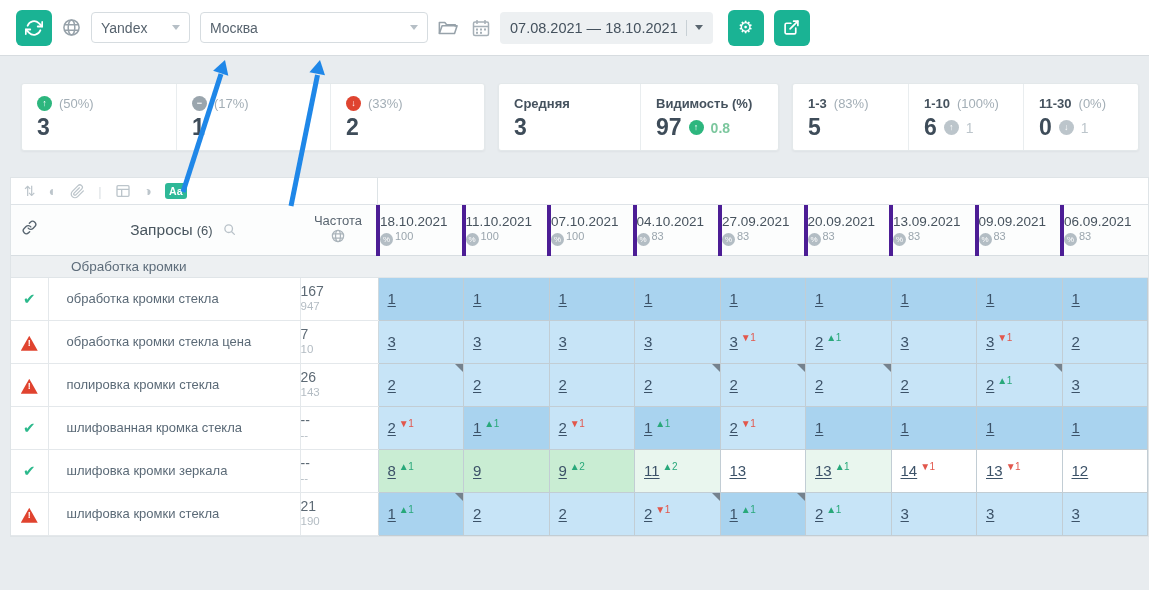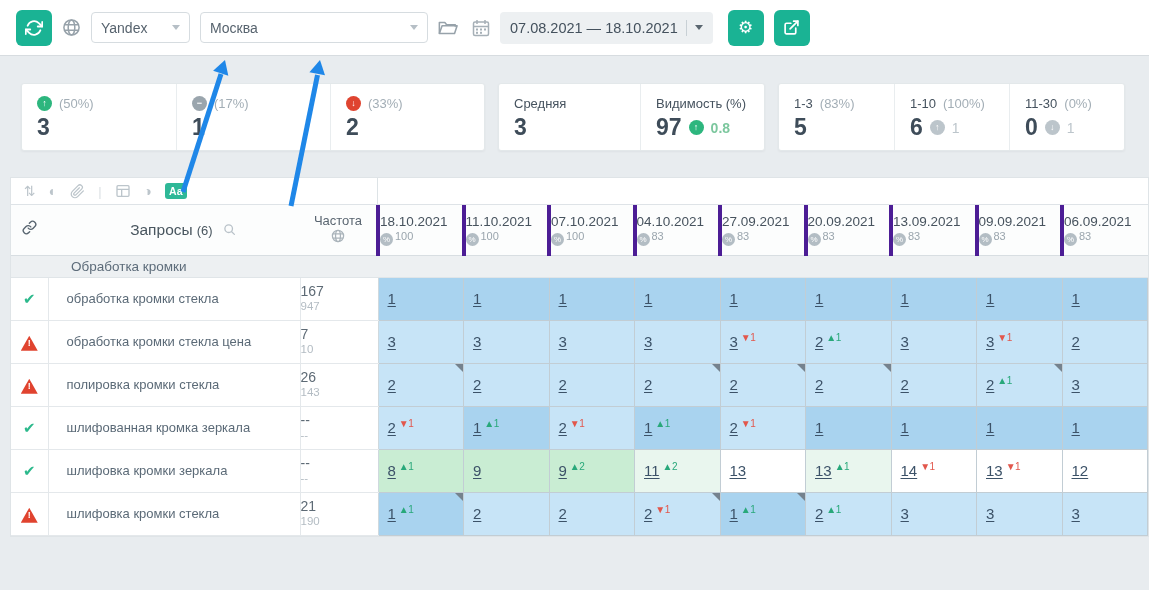--- a/index.html
+++ b/index.html
@@ -16,23 +16,23 @@
   .caret{width:0;height:0;border-left:4px solid transparent;border-right:4px solid transparent;border-top:5px solid #b6bfc6}
   .datebox{height:32px;background:#edf0f2;border-radius:4px;display:flex;align-items:center;padding:0 10px;color:#44515d;font-size:14.5px;cursor:pointer;gap:8px}
   .datebox .vline{width:1px;height:16px;background:#c8d0d5}
   .datebox .caret{border-top-color:#5a6670}
 
   
   .cards-row{display:flex;gap:13px;margin:27px 14px 0 21px}
   .card-group{display:flex;background:#fff;border:1px solid #e3e8ea;border-radius:3px;box-shadow:0 1px 2px rgba(31,45,61,.05)}
   .card{padding:11px 15px 9px}
   .card + .card{border-left:1px solid #e9edef}
-  .cw-155{width:154px}.cw-141{width:141px}.cw-138{width:124px}.cw-115{width:115px}
+  .cw-155{width:154px}.cw-141{width:141px}.cw-138{width:138px}.cw-115{width:115px}
   .card-top{display:flex;align-items:center;gap:7px;font-size:13px;color:#a3aeb6;height:16px;white-space:nowrap}
-  .ct-title{color:#45525e;font-weight:400;font-size:13px}
+  .ct-title{color:#45525e;font-weight:700;font-size:13px}
   .circ{width:15px;height:15px;border-radius:50%;display:inline-flex;align-items:center;justify-content:center;color:#fff;font-size:9px;font-weight:700;line-height:1;flex:none}
   .circ.green{background:#2db67e}.circ.gray{background:#9aa5ad}.circ.red{background:#df4430}.circ.lgray{background:#bcc5cb}
   .card-val{margin-top:3px;font-size:23px;font-weight:600;color:#3e4c59;display:flex;align-items:center;gap:7px}
   .vdelta-g{color:#7cc79e;font-size:14px;font-weight:700}
   .vdelta-gray{color:#bcc5cb;font-size:14px;font-weight:400}
 
   
   .table-card{margin:26px 0 0 10px;background:#fff;border:1px solid #dfe4e7;width:1139px}
   .table-toolbar{display:flex;height:27px;border-bottom:1px solid #dee3e7;background:#fff}
   .tt-left{width:367px;display:flex;align-items:center;gap:13px;padding-left:13px;border-right:1px solid #dde3e6}
@@ -355,21 +355,21 @@
           <td class="cell bg-l"><a class="pos-link">2</a></td>
           <td class="cell bg-l"><a class="pos-link">2</a><span class="corner-marker"></span></td>
           <td class="cell bg-l"><a class="pos-link">2</a><span class="corner-marker"></span></td>
           <td class="cell bg-l"><a class="pos-link">2</a><span class="corner-marker"></span></td>
           <td class="cell bg-l"><a class="pos-link">2</a></td>
           <td class="cell bg-l"><a class="pos-link">2</a><span class="sup up">▲1</span><span class="corner-marker"></span></td>
           <td class="cell bg-l"><a class="pos-link">3</a></td>
         </tr>
         <tr class="data-row">
           <td class="td-status"><span class="check-icon">✔</span></td>
-          <td class="td-kw">шлифованная кромка зеркала</td>
+          <td class="td-kw">шлифованная кромка стекла</td>
           <td class="td-freq">
             <div class="f1">--</div>
             <div class="f2">--</div>
           </td>
           <td class="cell bg-l"><a class="pos-link">2</a><span class="sup down">▼1</span></td>
           <td class="cell bg-d"><a class="pos-link">1</a><span class="sup up">▲1</span></td>
           <td class="cell bg-l"><a class="pos-link">2</a><span class="sup down">▼1</span></td>
           <td class="cell bg-d"><a class="pos-link">1</a><span class="sup up">▲1</span></td>
           <td class="cell bg-l"><a class="pos-link">2</a><span class="sup down">▼1</span></td>
           <td class="cell bg-d"><a class="pos-link">1</a></td>

